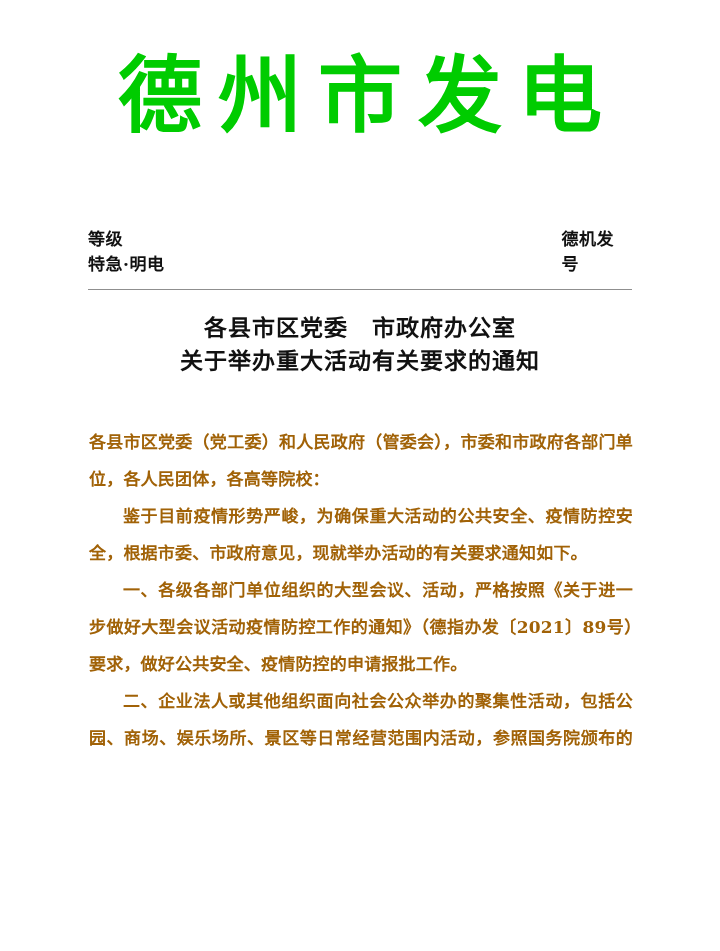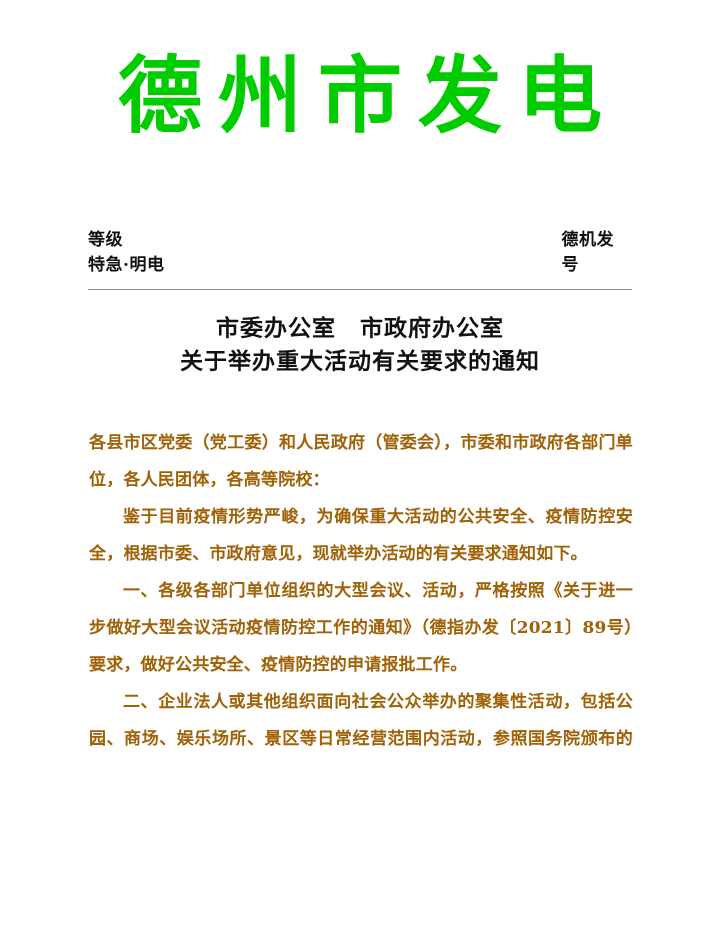--- a/index.html
+++ b/index.html
@@ -159,21 +159,21 @@
         <span class="tg-docnum-gap"></span>
         <span>号</span>
       </span>
     </div>
 
   </div>
 
   <hr class="rule rule-top">
 
   <div class="doc-title">
-    <div class="doc-title-line">市委办公室　市政府办公室</div>
+    <div class="doc-title-line">各县市区党委　市政府办公室</div>
     <div class="doc-title-line">关于举办重大活动有关要求的通知</div>
   </div>
 
   <div class="body-block">
     <p class="para">各县市区党委（党工委）和人民政府（管委会），市委和市政府各部门单位，各人民团体，各高等院校：</p>
     <p class="para para-indent">鉴于目前疫情形势严峻，为确保重大活动的公共安全、疫情防控安全，根据市委、市政府意见，现就举办活动的有关要求通知如下。</p>
     <p class="para para-indent">一、各级各部门单位组织的大型会议、活动，严格按照《关于进一步做好大型会议活动疫情防控工作的通知》（德指办发〔2021〕89号）要求，做好公共安全、疫情防控的申请报批工作。</p>
     <p class="para para-indent">二、企业法人或其他组织面向社会公众举办的聚集性活动，包括公园、商场、娱乐场所、景区等日常经营范围内活动，参照国务院颁布的《大型群众性活动安全管理条例》，根据活动参加人数由市、县公安机关分级负责审批。</p>
   </div>
 

